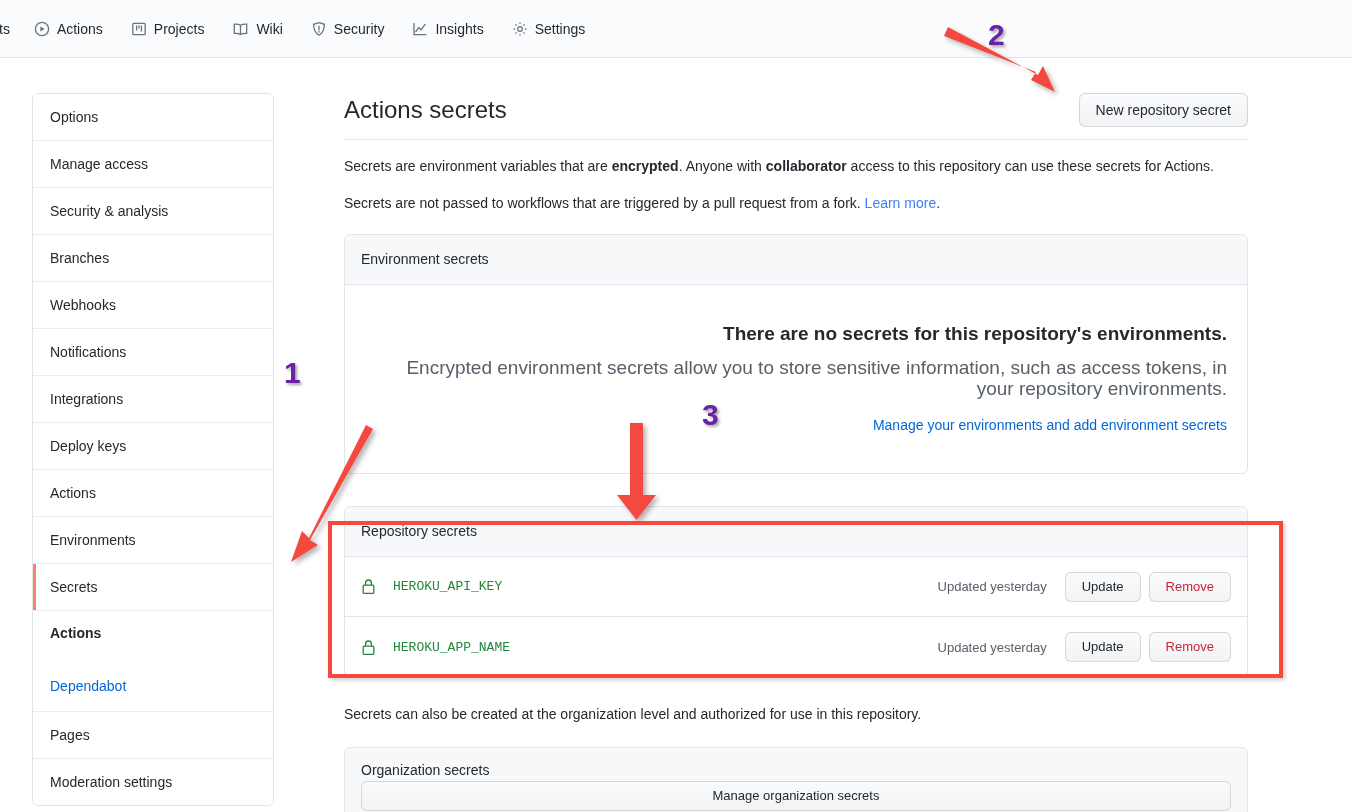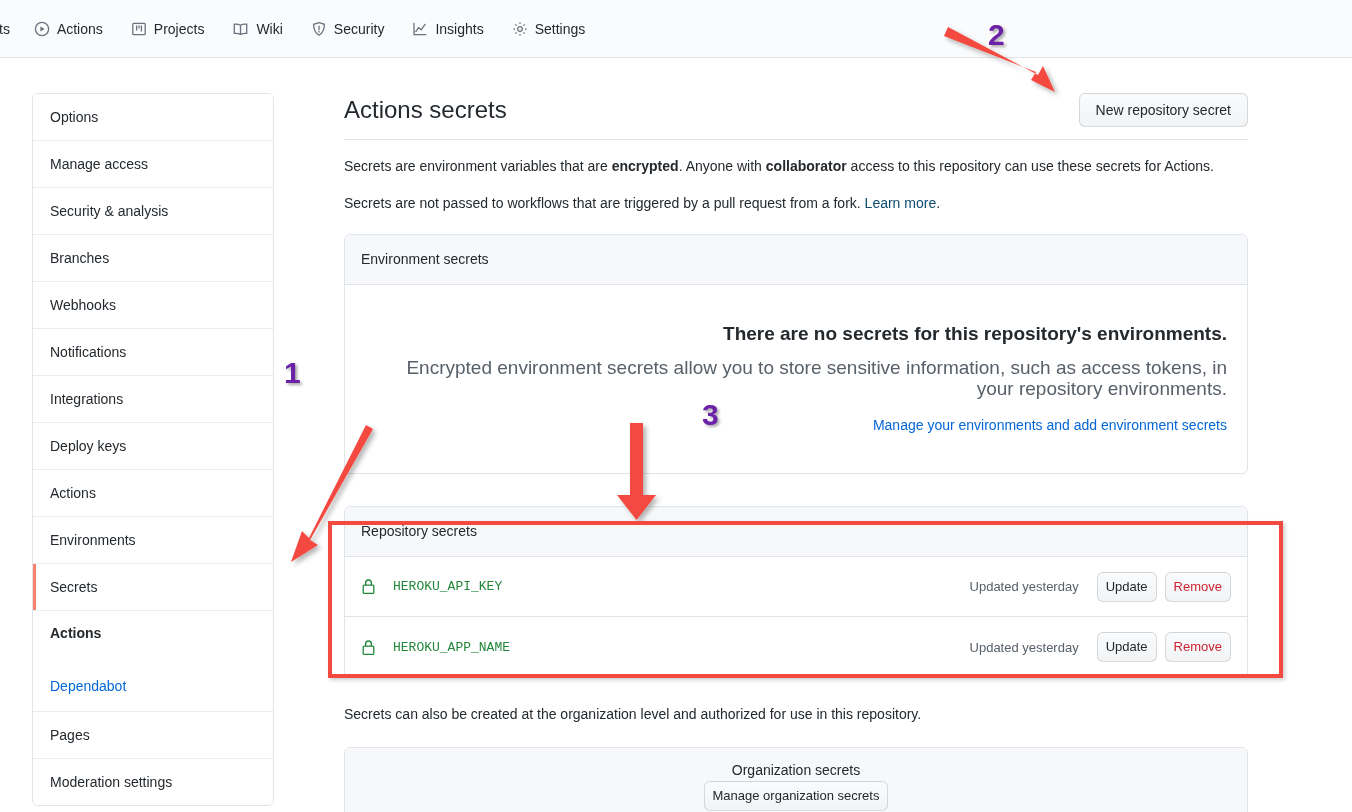--- a/index.html
+++ b/index.html
@@ -129,50 +129,49 @@
     background: linear-gradient(-180deg,#fafbfc,#f3f4f6 90%);
     border: 1px solid rgba(27,31,35,0.15);
     border-radius: 6px;
     padding: 6px 16px;
     line-height: 20px;
     cursor: pointer;
     white-space: nowrap;
   }
   .btn-sm {
     font-size: 13px;
-    padding: 4px 8px;
+    padding: 4px 16px;
     line-height: 20px;
   }
   .btn-danger { color: #cb2431; }
 
   .para {
     font-size: 14px;
     color: #24292e;
     line-height: 21px;
     margin: 16px 0 0 0;
   }
   .para b { font-weight: 700; }
-  a.link { color: #0c4a6e; text-decoration: none; }
+  a.link { color: #3b82f6; text-decoration: none; }
 
   
   .box {
     border: 1px solid #e1e4e8;
     border-radius: 6px;
     background: #fff;
     overflow: hidden;
     box-sizing: border-box;
   }
   .box-header {
     background: #f6f8fa;
     border-bottom: 1px solid #e1e4e8;
     padding: 14px 16px;
     font-size: 14px;
     color: #24292e;
     display: flex;
-    align-items: center;
     justify-content: space-between;
     line-height: 21px;
     box-sizing: border-box;
   }
   .blank-slate {
     padding: 36px 20px 40px 20px;
     text-align: right;
   }
   .blank-title {
     font-size: 19px;

